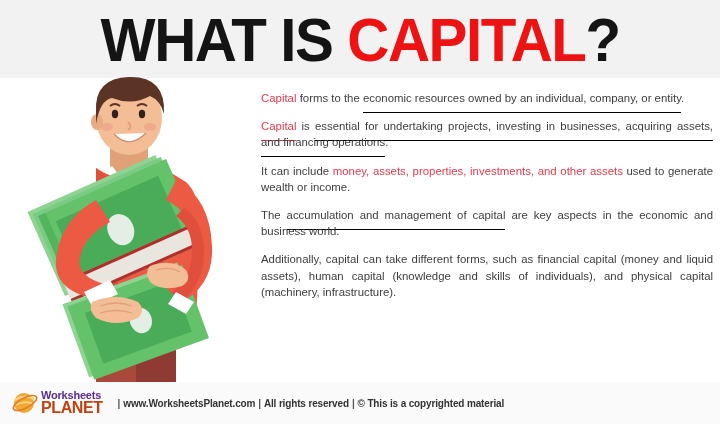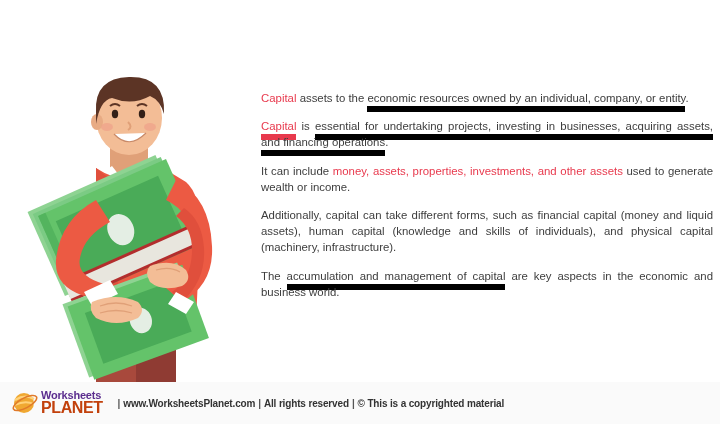--- a/index.html
+++ b/index.html
@@ -53,21 +53,21 @@
     top: 90px;
     width: 452px;
     color: #3d3d3d;
     font-size: 11.4px;
     line-height: 16.2px;
     text-align: justify;
   }
   .para { margin-bottom: 12px; }
   .para:last-child { margin-bottom: 0; }
   .red { color: #e8394d; }
-  .ul  { border-bottom: 6px solid #000000; padding-bottom: 2px; }
+  .ul  { border-bottom: 1px solid #000000; padding-bottom: 8px; }
   .red.ul { border-bottom-color: #e8394d; }
 
   
   .illus {
     position: absolute;
     left: 0; top: 70px;
     width: 258px;
     height: 315px;
     overflow: hidden;
   }
@@ -128,20 +128,23 @@
   }
   .footer-text .cmark {
     font-weight: 700;
   }
 </style>
 </head>
 <body>
 
 <div id="page">
 
+  <div class="header">
+    <div class="title"><span class="t-dark">WHAT IS </span><span class="t-red">CAPITAL</span><span class="t-dark">?</span></div>
+  </div>
 
   <div class="illus">
     <svg width="258" height="315" viewBox="0 0 258 315" xmlns="http://www.w3.org/2000/svg">
 
       <g>
         <rect x="96" y="230" width="80" height="90" fill="#8f3b33"></rect>
         <rect x="96" y="230" width="40" height="90" fill="#a8493c"></rect>
       </g>
 
       <path d="M110 76 L148 76 L148 104 Q129 114 110 104 Z" fill="#e0a078"></path>
@@ -220,25 +223,25 @@
         <path d="M100 243 Q116 238 132 243" stroke="#e0a078" stroke-width="1.3" fill="none"></path>
 
         <path d="M150 196 Q172 188 186 200 Q192 210 182 216
                  Q162 222 150 212 Q144 202 150 196 Z" fill="#f3bd96"></path>
         <path d="M156 200 Q170 196 180 202" stroke="#e0a078" stroke-width="1.2" fill="none"></path>
       </g>
     </svg>
   </div>
 
   <div class="textcol">
-    <p class="para"><span class="red">Capital</span><span> assets to the </span><span class="ul">economic resources owned by an individual, company, or entity</span><span>.</span></p>
+    <p class="para"><span class="red">Capital</span><span> forms to the </span><span class="ul">economic resources owned by an individual, company, or entity</span><span>.</span></p>
     <p class="para"><span class="red ul">Capital</span><span> is </span><span class="ul">essential for undertaking projects, investing in businesses, acquiring assets, and financing operations</span><span>.</span></p>
     <p class="para"><span>It can include </span><span class="red">money, assets, properties, investments, and other assets</span><span> used to generate wealth or income.</span></p>
+    <p class="para"><span>The </span><span class="ul">accumulation and management of capital</span><span> are key aspects in the economic and business world.</span></p>
     <p class="para"><span>Additionally, capital can take different forms, such as financial capital (money and liquid assets), human capital (knowledge and skills of individuals), and physical capital (machinery, infrastructure).</span></p>
-    <p class="para"><span>The </span><span class="ul">accumulation and management of capital</span><span> are key aspects in the economic and business world.</span></p>
   </div>
 
   <div class="footer">
     <div class="logo">
       <svg class="logo-globe" viewBox="0 0 26 26">
         <circle cx="12" cy="13" r="10" fill="#f0a831"></circle>
         <path d="M3 10 Q13 4 22 9" stroke="#ffd27a" stroke-width="2.2" fill="none"></path>
         <path d="M3 15 Q13 10 22 14" stroke="#ffd27a" stroke-width="1.8" fill="none"></path>
         <ellipse cx="13" cy="13" rx="13" ry="5" fill="none" stroke="#e07a2a" stroke-width="1.6" transform="rotate(-28 13 13)"></ellipse>
       </svg>

